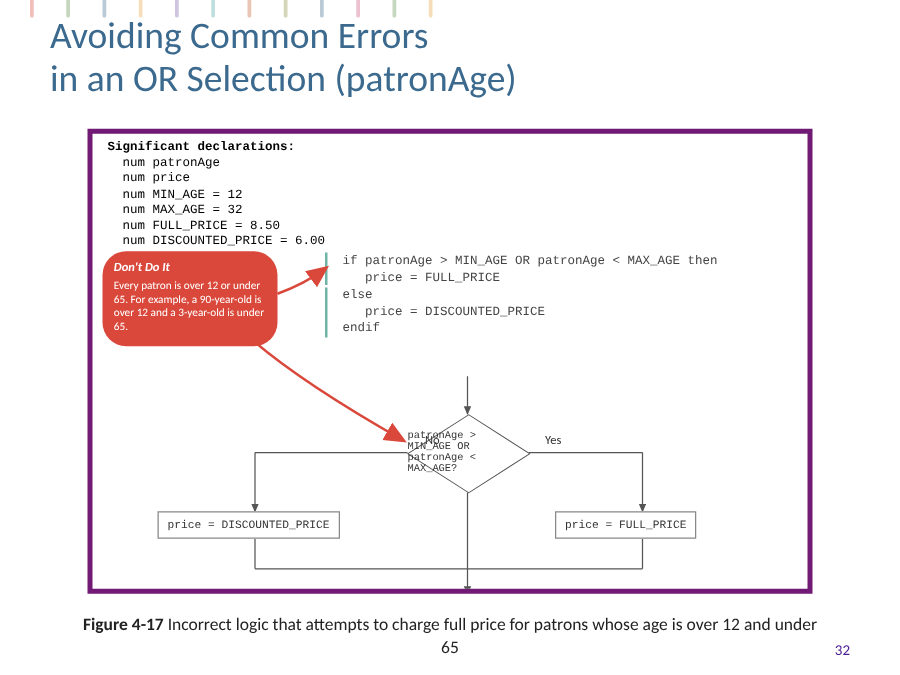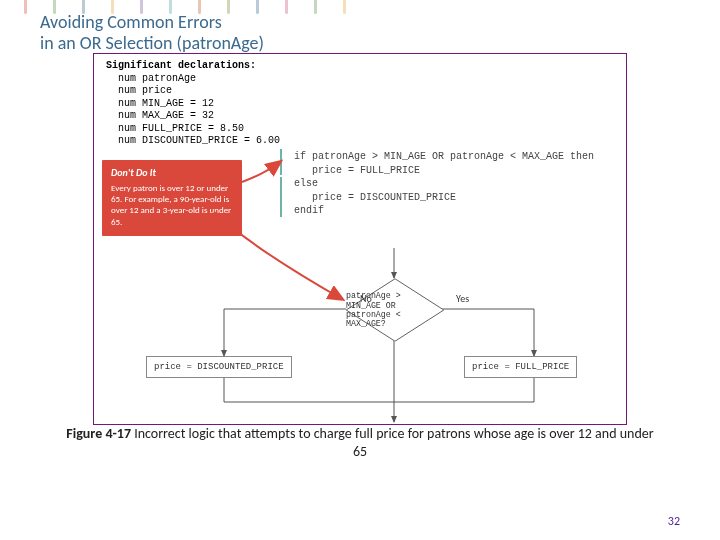--- a/index.html
+++ b/index.html
@@ -1,22 +1,22 @@
 <!DOCTYPE html>
 <html><head>
 <meta charset="utf-8">
 <style>
   * { box-sizing: border-box; margin: 0; padding: 0; }
   body { width: 720px; height: 540px; background: #fff; font-family: Calibri, Arial, sans-serif; position: relative; overflow: hidden; }
   .slide { position: relative; width: 100%; height: 100%; padding: 12px 40px 0 40px; }
-  .title { color: #3b6a8e; font-size: 18px; font-weight: 400; line-height: 1.15; margin-bottom: 0; }
-  .figure-box { border: 1px solid #701a75; width: 534px; height: 372px; margin: 0 auto 0 auto; position: relative; background: #fff; }
+  .title { color: #3b6a8e; font-size: 30px; font-weight: 400; line-height: 1.15; margin-bottom: 22px; }
+  .figure-box { border: 4px solid #701a75; width: 580px; height: 372px; margin: 0 auto 16px auto; position: relative; background: #fff; }
   .decl { position: absolute; top: 6px; left: 12px; font-family: "Consolas","Courier New",monospace; font-size: 10px; line-height: 1.25; }
   .decl b { font-weight: bold; }
-  .warn { position: absolute; top: 106px; left: 8px; width: 140px; background: #d9483b; color: #fff; border-radius: 1px; padding: 7px 9px 9px 9px; font-size: 9px; line-height: 1.25; }
+  .warn { position: absolute; top: 94px; left: 8px; width: 140px; background: #d9483b; color: #fff; border-radius: 19px; padding: 7px 9px 9px 9px; font-size: 9px; line-height: 1.25; }
   .warn .hd { font-style: italic; font-weight: bold; font-size: 10px; display: block; margin-bottom: 2px; }
   .code { position: absolute; top: 96px; left: 200px; font-family: "Consolas","Courier New",monospace; font-size: 10px; line-height: 1.35; color: #444; }
   .tick { position: absolute; left: 186px; width: 2px; background: #6fb3a7; }
   .tick1 { top: 95px; height: 26px; }
   .tick2 { top: 123px; height: 40px; }
   .diamond { position: absolute; width: 96px; height: 62px; left: 252px; top: 224px; }
   .diamond::before { content: ""; position: absolute; inset: 0; background: #fff; border: 1px solid #555; transform: scaleY(0.64) rotate(45deg); width: 68px; height: 68px; left: 14px; top: -3px; }
   .diamond .dt { position: absolute; width: 100%; text-align: left; font-family: "Consolas","Courier New",monospace; font-size: 8.3px; line-height: 1.1; top: 13px; color: #333; }
   .box { position: absolute; border: 1px solid #888; background: #fff; font-family: "Consolas","Courier New",monospace; font-size: 9px; padding: 5px 7px; color: #333; }
   .box-left { left: 52px; top: 302px; }

